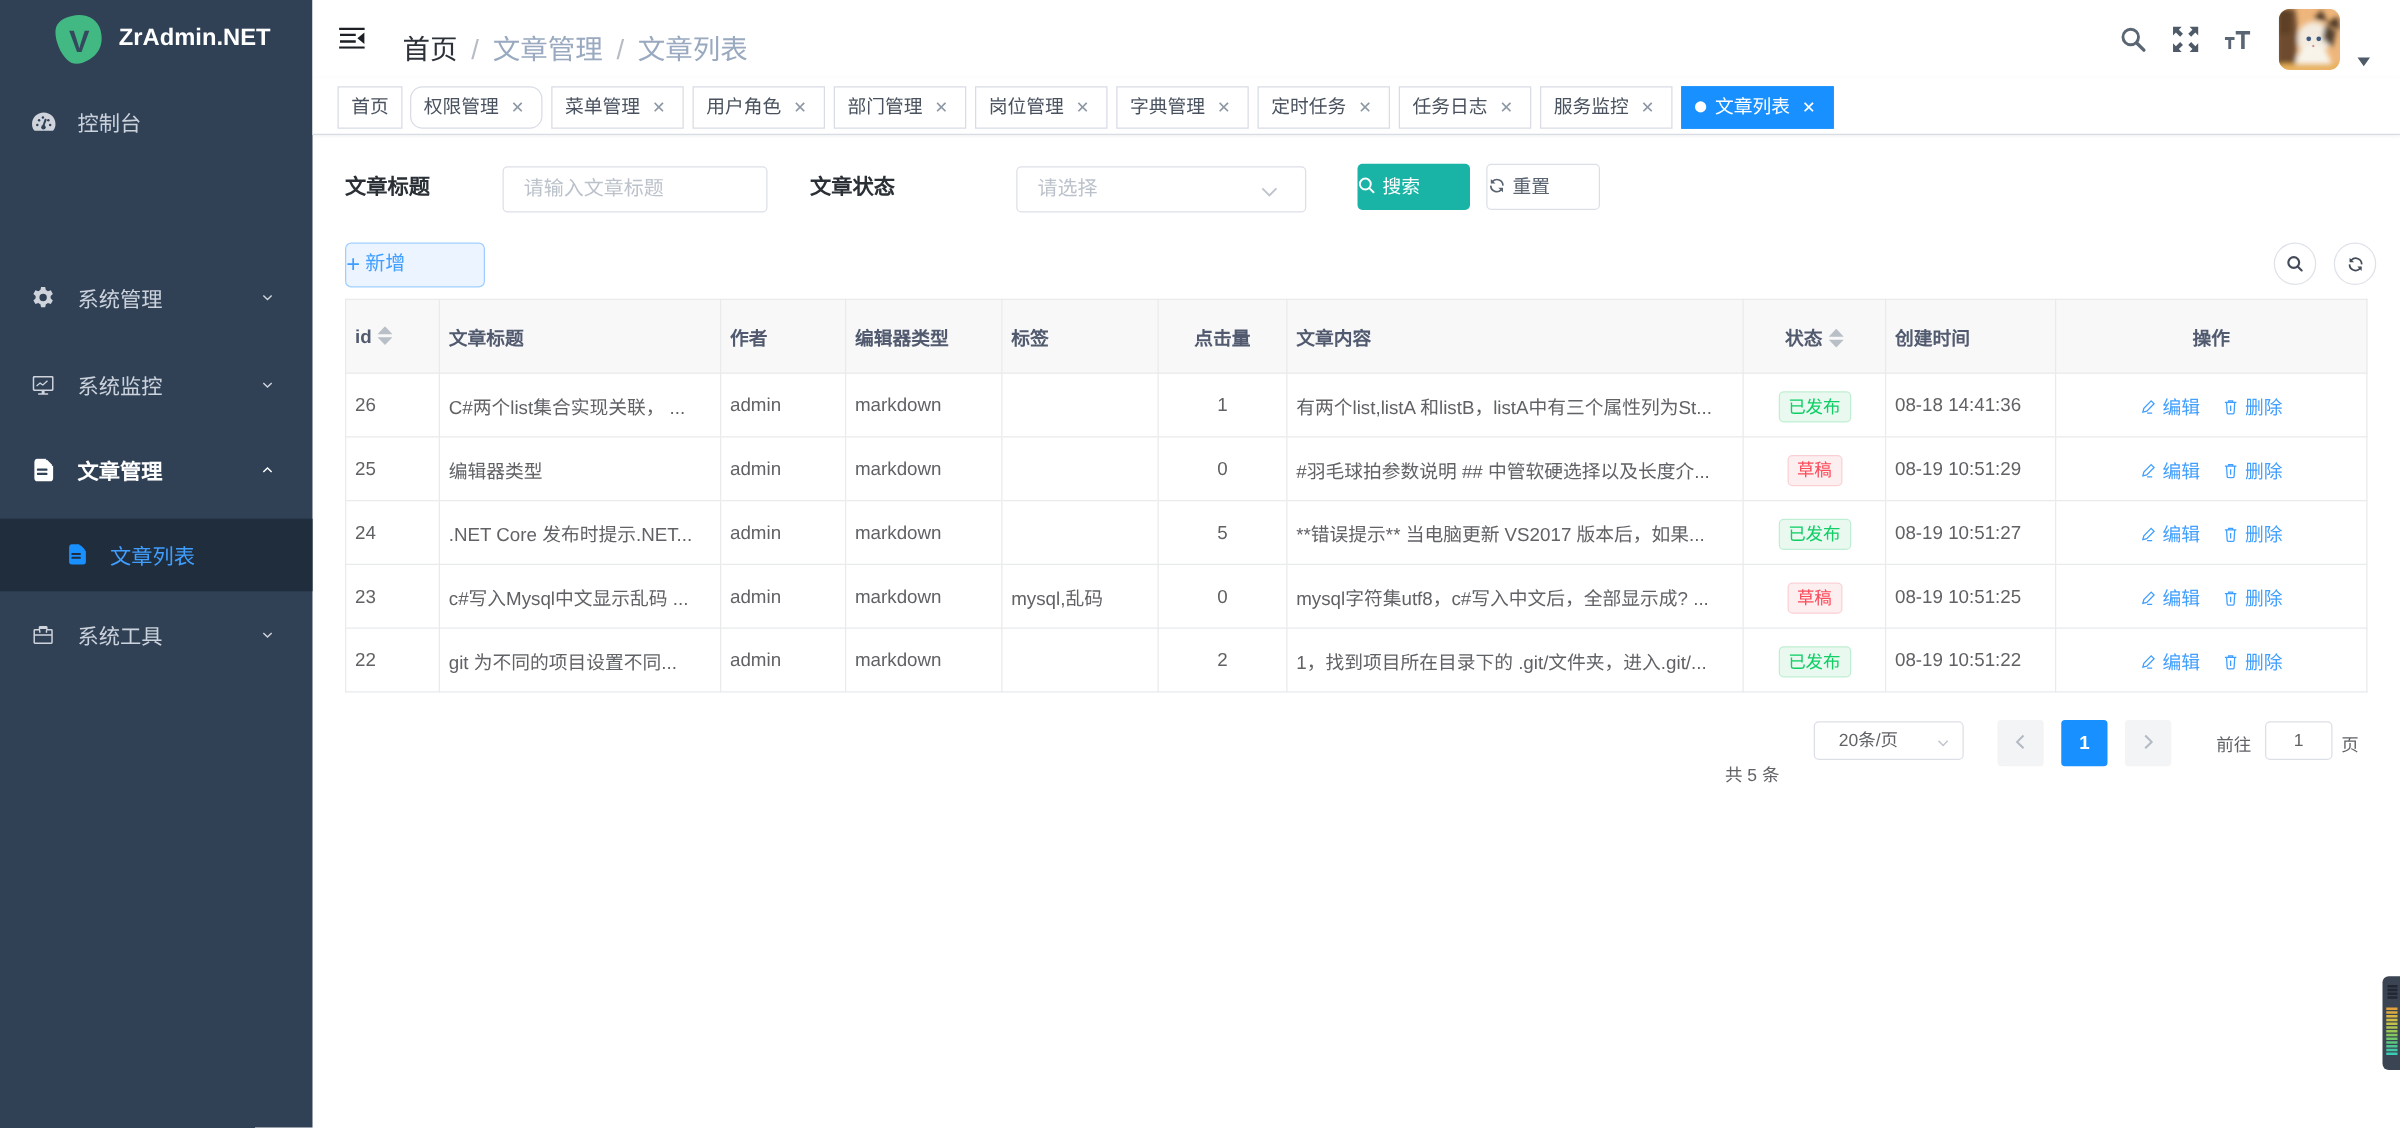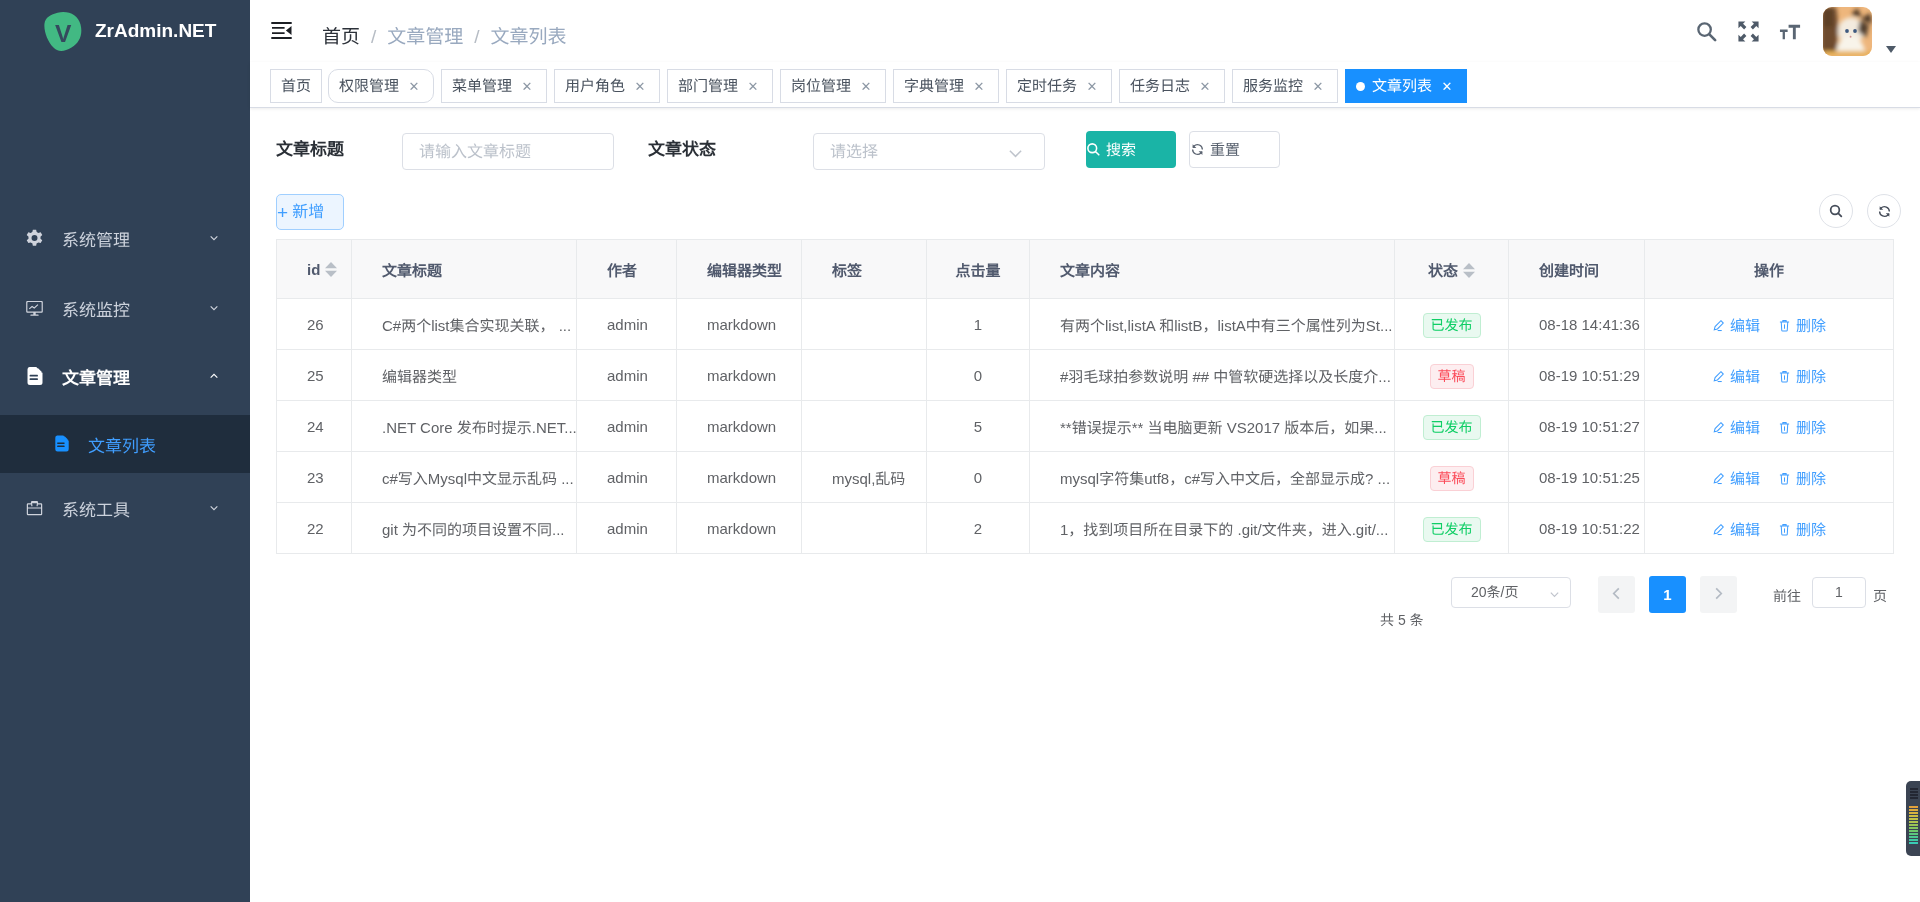--- a/index.html
+++ b/index.html
@@ -15,21 +15,21 @@
 .mi .ic { position:absolute; left:25px; top:50%; transform:translateY(-50%); width:19px; height:19px; }
 .mi .tx { position:absolute; left:62px; top:50%; transform:translateY(-50%); }
 .mi .ar { position:absolute; right:31px; top:50%; width:10px; height:10px; transform:translateY(-50%); }
 .mi.active-parent { color:#ffffff; font-weight:bold; }
 #submenu { position:absolute; left:0; top:415px; width:250px; height:58px; background:#1f2d3d; }
 #submenu .ic { position:absolute; left:53px; top:20px; width:18px; height:18px; }
 #submenu .tx { position:absolute; left:88px; top:50%; transform:translateY(-50%); color:#409eff; font-size:17px; }
 
 #navbar { position:absolute; left:250px; top:0; width:1670px; height:62px; background:#fff; }
 #hamb { position:absolute; left:21px; top:22px; width:21px; height:17px; }
-#crumb { position:absolute; left:72px; top:21px; font-size:19px; color:#2c3139; }
+#crumb { position:absolute; left:72px; top:21px; font-size:22px; color:#2c3139; }
 #crumb .sep { color:#b6bcc4; margin:0 11px; font-weight:300; }
 #crumb .lite { color:#99a9bf; }
 .nic { position:absolute; top:20px; width:23px; height:23px; }
 #avatar { position:absolute; left:1573px; top:7px; width:49px; height:49px; border-radius:9px; overflow:hidden; }
 #caret { position:absolute; left:1636px; top:46px; width:0; height:0; border:5.5px solid transparent; border-top:7.5px solid #4e5a68; }
 
 #tags { position:absolute; left:250px; top:62px; width:1670px; height:46px; background:#fff;
   border-bottom:1px solid #d8dce5; box-shadow:0 1px 3px 0 rgba(0,0,0,.08); }
 .tag { position:absolute; top:69px; height:34px; line-height:32px; background:#fff; border:1px solid #d8dce5;
   color:#49525e; font-size:15px; padding:0 10px; white-space:nowrap; }
@@ -38,28 +38,28 @@
 .tag.on .x { color:#fff; }
 .tag.on .dot { display:inline-block; width:9px; height:9px; border-radius:50%; background:#fff; margin-right:7px; position:relative; top:0px; }
 
 .flabel { position:absolute; font-size:17px; font-weight:bold; color:#2b3037; }
 .finput { position:absolute; height:37px; border:1px solid #dcdfe6; border-radius:4px; background:#fff;
   font-size:16px; color:#bcc2cb; line-height:35px; padding-left:16px; }
 .fsel-arrow { position:absolute; width:12px; height:12px; }
 .btn { position:absolute; border-radius:4px; font-size:15px; text-align:left; }
 #btn-search { left:1086px; top:131px; width:90px; height:37px; background:#1ab4a6; color:#fff; line-height:37px; }
 #btn-reset { left:1189px; top:131px; width:91px; height:37px; background:#fff; border:1px solid #dcdfe6; color:#5a6370; line-height:35px; }
-#btn-add { left:276px; top:194px; width:68px; height:36px; background:#ecf5ff; border:1px solid #a0cfff; color:#409eff; line-height:34px; font-size:15px; border-radius:5px;}
+#btn-add { left:276px; top:194px; width:112px; height:36px; background:#ecf5ff; border:1px solid #a0cfff; color:#409eff; line-height:34px; font-size:15px; border-radius:5px;}
 .cbtn { position:absolute; width:34px; height:34px; border:1px solid #dfe2e8; border-radius:50%; background:#fff; text-align:center; }
 
 #tbl { position:absolute; left:276px; top:239px; width:1617px; border-collapse:collapse; table-layout:fixed;
   font-size:15px; color:#606266; }
 #tbl th { background:#f8f8f9; color:#515a6e; font-weight:bold; border:1px solid #e8eaec; height:59px; }
 #tbl td { border:1px solid #e8eaec; height:51px; background:#fff; overflow:hidden; white-space:nowrap; }
-#tbl .pl { text-align:left; padding-left:30px; }
+#tbl .pl { text-align:left; padding-left:7px; }
 #tbl .ct { text-align:center; }
 .sort { display:inline-block; vertical-align:-2px; margin-left:5px; }
 .stag { display:inline-block; height:25px; line-height:23px; padding:0 7px; border-radius:4px; font-size:14px; position:relative; top:1px; }
 .stag.g { background:#e9f9f0; border:1px solid #c0eed2; color:#0fce65; }
 .stag.r { background:#fdeef0; border:1px solid #fad0d5; color:#fb4b59; }
 .op { color:#409eff; white-space:nowrap; }
 .op .gap { display:inline-block; width:18px; }
 
 #pager { position:absolute; left:0; top:577px; width:1920px; height:36px; font-size:14px; color:#606266; }
 #pager .abs { position:absolute; }
@@ -74,20 +74,35 @@
 <body>
 
 <div id="sidebar">
   <div id="logo">
     <svg width="41" height="42" viewBox="0 0 100 100">
       <path d="M38 3 C64 -3 88 8 94 32 C100 56 92 76 72 88 C54 99 38 99 28 88 C14 74 4 48 6 30 C8 14 22 7 38 3 Z" fill="#42b983"></path>
       <text x="52" y="74" font-size="60" font-weight="bold" fill="#35495e" text-anchor="middle" font-family="Liberation Sans">V</text>
     </svg>
     <span class="t">ZrAdmin.NET</span>
   </div>
+  <div class="mi" style="top:69px;">
+      <svg class="ic" style="width:20px;height:18px;" viewBox="0 0 1024 900">
+        <path fill="#cfd3dc" d="M512 96C244 96 32 300 32 560c0 110 30 190 82 260a44 44 0 0 0 36 20h724a44 44 0 0 0 36-20c52-70 82-150 82-260C992 300 780 96 512 96z"></path>
+        <g fill="#304156">
+          <circle cx="248" cy="600" r="50"></circle>
+          <circle cx="322" cy="408" r="50"></circle>
+          <circle cx="478" cy="300" r="50"></circle>
+          <circle cx="700" cy="408" r="50"></circle>
+          <circle cx="775" cy="600" r="50"></circle>
+          <path d="M560 340l78 36-128 330-66-28z"></path>
+          <circle cx="500" cy="700" r="92"></circle>
+        </g>
+      </svg>
+      <span class="tx">控制台</span>
+    </div>
   <div class="mi" style="top:210px;">
       <svg class="ic" viewBox="0 0 1024 1024">
         <path fill="#cfd3dc" d="M600 64l30 130a330 330 0 0 1 86 50l127-40 88 152-97 90a332 332 0 0 1 0 100l97 90-88 152-127-40a330 330 0 0 1-86 50l-30 130H424l-30-130a330 330 0 0 1-86-50l-127 40-88-152 97-90a332 332 0 0 1 0-100l-97-90 88-152 127 40a330 330 0 0 1 86-50l30-130h176zm-88 288a160 160 0 1 0 0 320 160 160 0 0 0 0-320z"></path>
       </svg>
       <span class="tx">系统管理</span>
       <svg class="ar" viewBox="0 0 12 12">
         <path d="M2 4l4 4 4-4" stroke="#cfd3dc" stroke-width="1.4" fill="none"></path>
       </svg>
     </div>
   <div class="mi" style="top:280px;">

